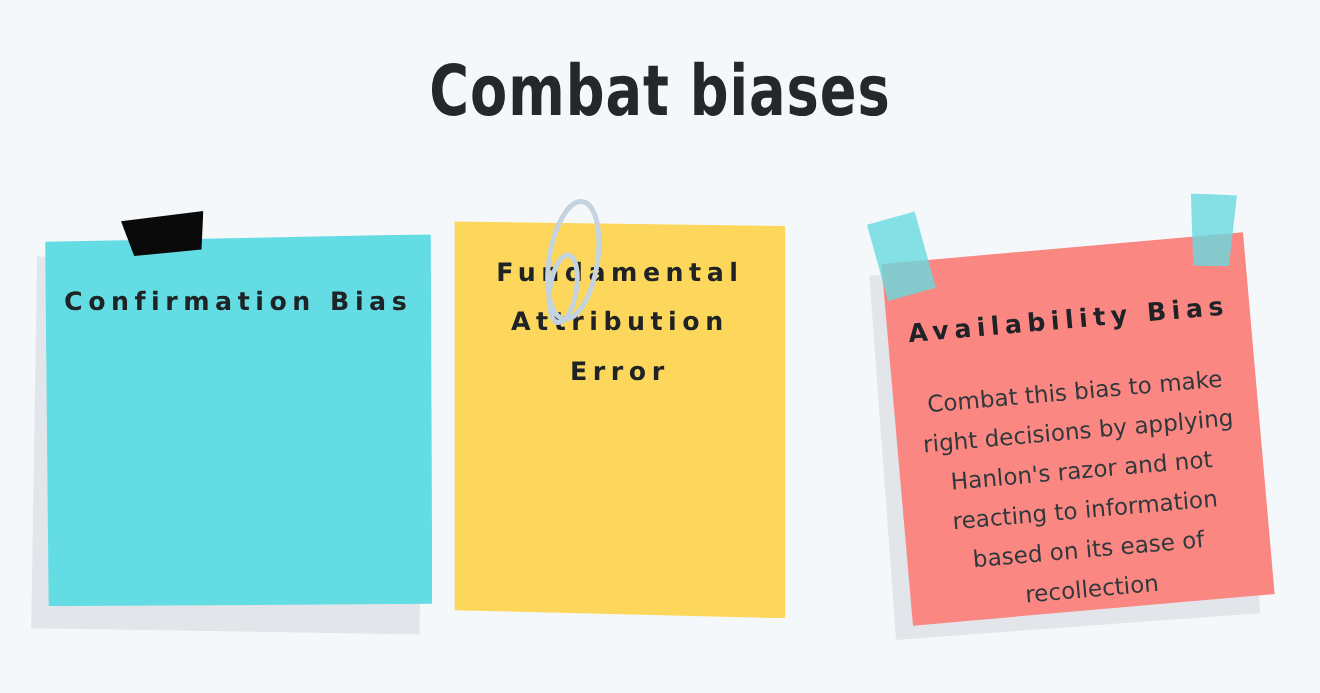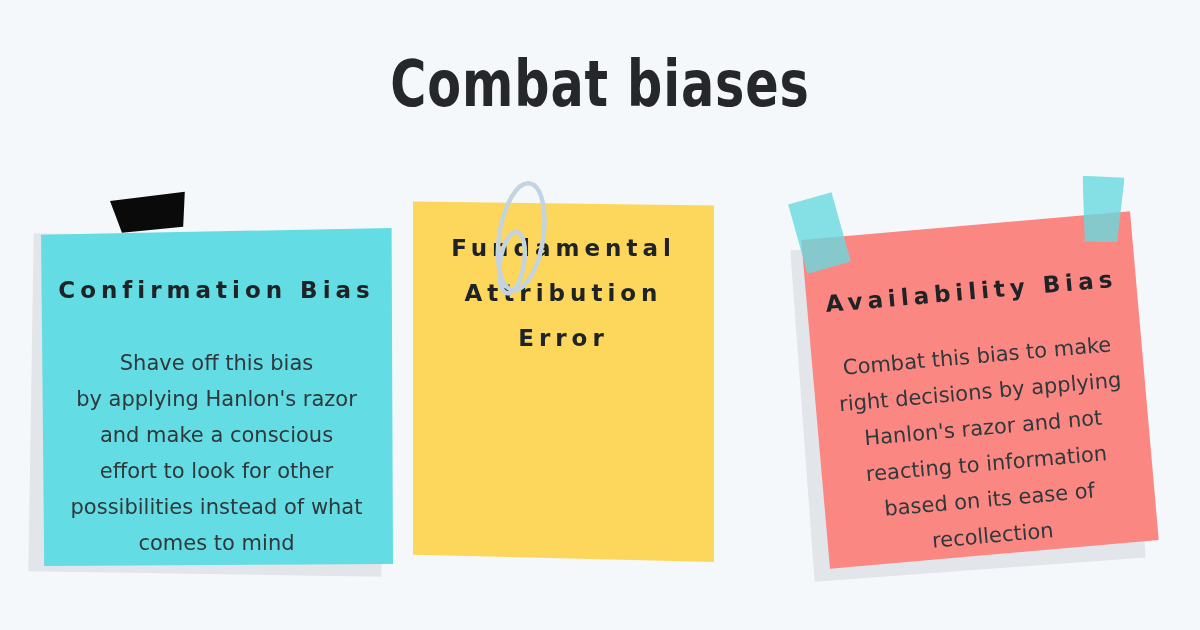--- a/index.html
+++ b/index.html
@@ -45,21 +45,21 @@
     line-height: 36px;
     white-space: pre-line;
     color: #2f383b;
   }
   
   .shadow-1 {
     left: 40px; top: 224px; width: 353px; height: 338px;
     transform: translate(-9px, 12px) rotate(0.9deg);
   }
   .note-1 {
-    left: 40px; top: 228px; width: 353px; height: 338px;
+    left: 40px; top: 213px; width: 353px; height: 338px;
     padding: 40px 8px 0 8px;
     clip-path: polygon(0.3% 2%, 99.6% 0%, 100% 99.4%, 1.2% 100%);
   }
   .note-1 .note-body { margin-top: 32px; }
   .black-tape {
     position: absolute;
     left: 108px; top: 190px; width: 80px; height: 46px;
     clip-path: polygon(2.5% 24%, 96% 4%, 94% 80%, 17.5% 93%);
     z-index: 3;
   }
@@ -100,26 +100,20 @@
 </head>
 <body>
 
 <div class="canvas" style="background-color: rgb(245, 248, 251);">
 
   <h1 class="main-title" style="color: rgb(38, 39, 43);">Combat biases</h1>
 
   <div class="note-shadow shadow-1" style="background-color: rgb(226, 229, 234);"></div>
   <div class="note note-1" style="background-color: rgb(99, 220, 228);">
     <div class="note-title">Confirmation Bias</div>
-    <div class="note-body">Shave off this bias
-by applying Hanlon's razor
-and make a conscious
-effort to look for other
-possibilities instead of what
-comes to mind</div>
   </div>
   <div class="black-tape" style="background-color: rgb(10, 10, 10);"></div>
 
   <div class="note note-2" style="background-color: rgb(252, 215, 91);">
     <div class="note-title">Fundamental
 Attribution Error</div>
   </div>
   <svg class="paperclip" viewBox="0 0 70 132" xmlns="http://www.w3.org/2000/svg">
     <g transform="rotate(9 35 62)" fill="none" stroke-width="4.5">
       <ellipse cx="33" cy="61" rx="22" ry="54" stroke="#c3d3e0"></ellipse>

